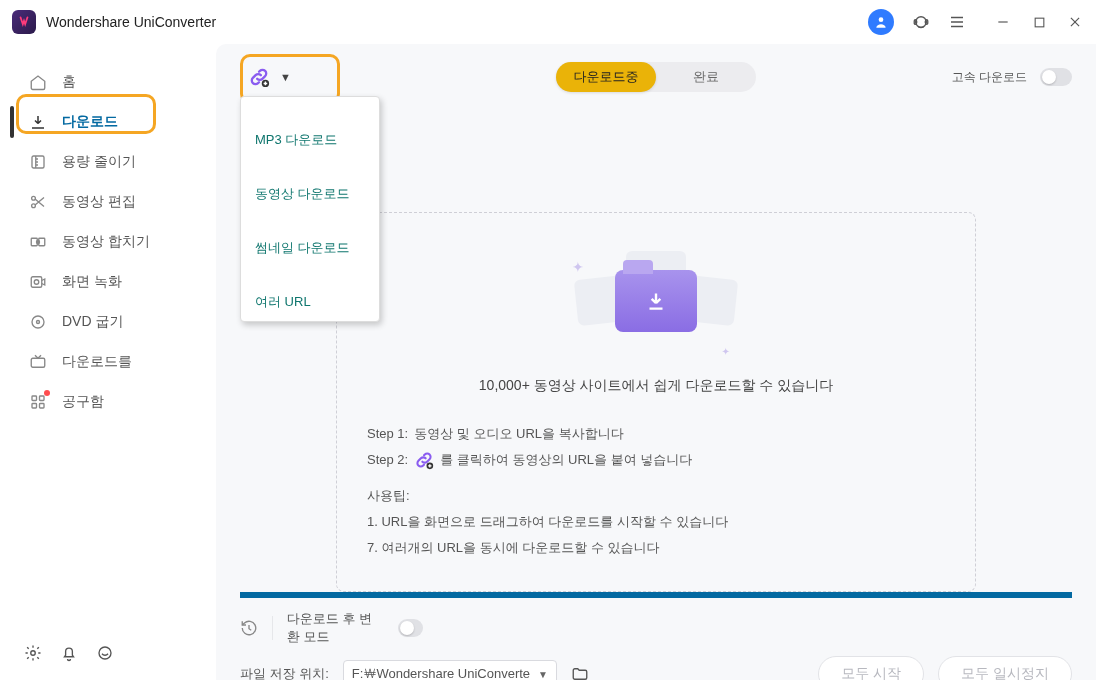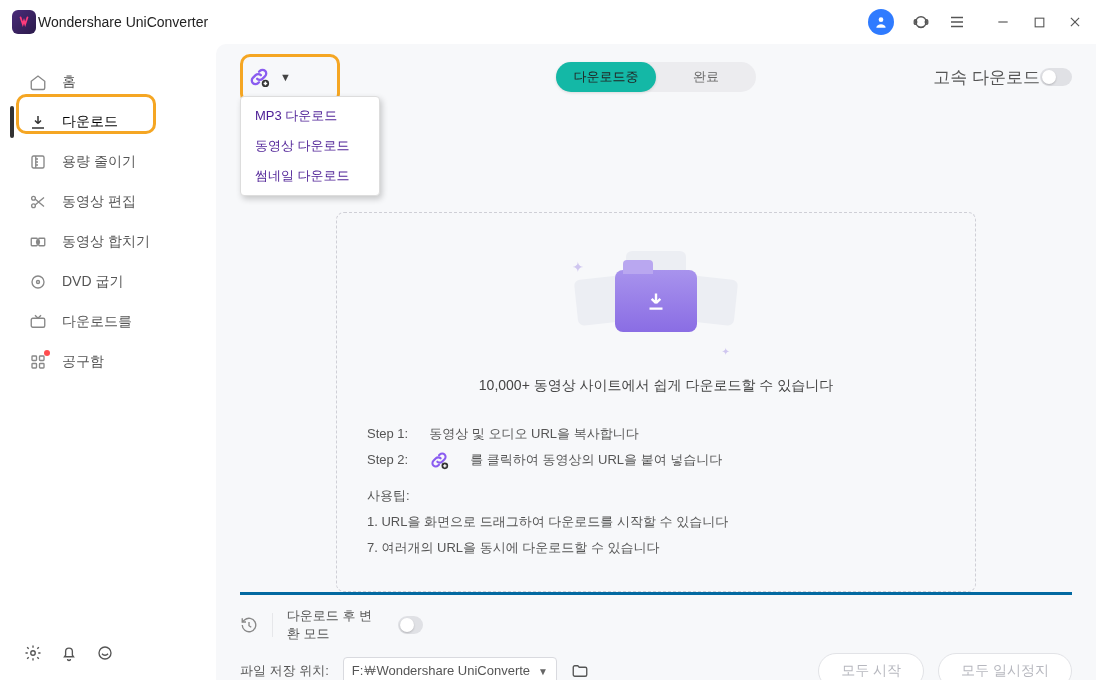--- a/index.html
+++ b/index.html
@@ -2,83 +2,83 @@
 <html><head>
 <meta charset="utf-8">
 <style>
 * { margin: 0; padding: 0; box-sizing: border-box; font-family: "Segoe UI", "Malgun Gothic", sans-serif; }
 body { width: 1096px; height: 680px; background: #fff; position: relative; overflow: hidden; }
 
 
 .titlebar { height: 44px; display: flex; align-items: center; padding: 0 12px; }
 .app-logo { width: 24px; height: 24px; border-radius: 6px; background: linear-gradient(135deg, #4a2b7a, #2b1a4a); position: relative; display: flex; align-items: center; justify-content: center; }
 .app-logo svg { width: 14px; height: 14px; }
-.app-title { margin-left: 2px; font-size: 14px; color: #222; font-weight: 500; }
+.app-title { margin-left: 10px; font-size: 14px; color: #222; font-weight: 500; }
 .titlebar-spacer { flex: 1; }
 .titlebar-ctrl { display: flex; align-items: center; gap: 18px; }
 .avatar-circle { width: 26px; height: 26px; border-radius: 50%; background: #2f7bff; display: flex; align-items: center; justify-content: center; }
 .avatar-circle svg { width: 14px; height: 14px; fill: #fff; }
 .ti { width: 18px; height: 18px; color: #555; cursor: pointer; display: flex; align-items: center; justify-content: center; }
 .win-btns { display: flex; gap: 18px; margin-left: 10px; }
 
 
 .main { display: flex; height: calc(100% - 44px); }
 .sidebar { width: 216px; padding-top: 18px; display: flex; flex-direction: column; }
 .side-item { height: 40px; display: flex; align-items: center; padding-left: 28px; gap: 14px; font-size: 14px; color: #555; cursor: pointer; position: relative; }
-.side-item.active { color: #000000; font-weight: 400; }
+.side-item.active { color: #0369a1; font-weight: 700; }
 .side-item.active::before { content: ""; position: absolute; left: 10px; top: 4px; bottom: 4px; width: 4px; background: #333; border-radius: 2px; }
 .side-item .si-icon { width: 20px; height: 20px; display: flex; align-items: center; justify-content: center; color: #888; }
 .side-item.active .si-icon { color: #333; }
 .side-hl { position: absolute; border: 3px solid #f5a623; border-radius: 10px; pointer-events: none; }
 .side-bottom { margin-top: auto; padding: 0 0 18px 24px; display: flex; gap: 18px; }
 
 .collapse-handle { position: absolute; left: 213px; top: 352px; width: 16px; height: 28px; display: flex; align-items: center; justify-content: center; color: #666; cursor: pointer; }
 
 .content { flex: 1; background: #f7f8fa; border-top-left-radius: 10px; position: relative; padding: 18px 24px 0 24px; display: flex; flex-direction: column; }
 
 
 .top-row { display: flex; align-items: center; height: 36px; }
 .dl-btn-wrap { position: relative; }
 .dl-btn-box { position: absolute; left: 0; top: -8px; width: 100px; height: 50px; border: 3px solid #f5a623; border-radius: 10px; pointer-events: none; }
 .dl-link-btn { display: flex; align-items: center; gap: 10px; padding: 4px 8px; cursor: pointer; }
 .link-icon { width: 22px; height: 22px; }
 .chev { color: #444; font-size: 11px; }
 
 .dropdown { position: absolute; left: 0; top: 34px; width: 140px; background: #fff; border: 1px solid #ddd; border-radius: 4px; box-shadow: 2px 3px 6px rgba(0,0,0,0.2); padding: 4px 0; z-index: 100; }
-.dropdown .dd-item { padding: 6px 14px; font-size: 13px; color: #4c1d95; cursor: pointer; }
+.dropdown .dd-item { padding: 6px 14px; font-size: 13px; color: #0f766e; cursor: pointer; margin-top: 24px; }
 
 .seg { margin-left: auto; margin-right: auto; position: absolute; left: 50%; transform: translateX(-50%); top: 18px; display: flex; background: #ececef; border-radius: 18px; height: 30px; }
 .seg .seg-btn { width: 100px; height: 30px; display: flex; align-items: center; justify-content: center; font-size: 13px; color: #666; border-radius: 18px; cursor: pointer; }
-.seg .seg-btn.active { background: #14b8a6; color: #222; box-shadow: 0 1px 3px rgba(0,0,0,0.12); }
-
-.fast-dl { margin-left: auto; display: flex; align-items: center; gap: 0; font-size: 17px; color: #555; }
+.seg .seg-btn.active { background: #eab308; color: #222; box-shadow: 0 1px 3px rgba(0,0,0,0.12); }
+
+.fast-dl { margin-left: auto; display: flex; align-items: center; gap: 13px; font-size: 12px; color: #555; }
 .toggle { width: 32px; height: 18px; border-radius: 10px; background: #e0e1e5; position: relative; cursor: pointer; }
 .toggle::after { content: ""; position: absolute; width: 14px; height: 14px; background: #fff; border-radius: 50%; top: 2px; left: 2px; box-shadow: 0 1px 2px rgba(0,0,0,0.2); }
 
 
 .dashed-box { margin: 120px auto 0 auto; width: 640px; border: 1px dashed #cfcfd6; border-radius: 8px; padding: 28px 30px 30px 30px; }
 .hero { display: flex; flex-direction: column; align-items: center; }
 .hero-illus { position: relative; width: 160px; height: 120px; display: flex; align-items: center; justify-content: center; }
 .ghost-folder { position: absolute; width: 60px; height: 46px; background: #eceef3; border-radius: 6px; }
 .ghost-folder.g1 { left: 0; top: 36px; transform: rotate(-6deg); }
 .ghost-folder.g2 { right: 0; top: 36px; transform: rotate(6deg); }
 .ghost-folder.g3 { left: 50px; top: 10px; }
 .main-folder { position: relative; width: 82px; height: 62px; border-radius: 8px; background: linear-gradient(180deg, #a893ed, #8a6de4); display: flex; align-items: center; justify-content: center; z-index: 2; }
 .main-folder::before { content: ""; position: absolute; top: -10px; left: 8px; width: 30px; height: 14px; border-radius: 4px 4px 0 0; background: #b9a7f0; }
 .spark { position: absolute; color: #cfc6ef; font-size: 14px; }
 .spark.s1 { left: -4px; top: 18px; }
 .spark.s2 { right: 6px; bottom: 4px; font-size: 10px; }
 .hero-text { margin-top: 16px; font-size: 14px; color: #444; text-align: center; }
 
 .steps { margin-top: 26px; font-size: 13px; color: #555; line-height: 2; }
-.steps .row { display: flex; align-items: center; gap: 21px; flex-wrap: wrap; }
+.steps .row { display: flex; align-items: center; gap: 6px; flex-wrap: wrap; }
 .steps .mini-icon { width: 20px; height: 20px; display: inline-flex; }
 
 
-.footer { margin-top: auto; border-top: 3px solid #0369a1; padding: 12px 0 16px 0; display: flex; align-items: center; gap: 14px; font-size: 13px; color: #555; }
+.footer { margin-top: auto; border-top: 6px solid #0369a1; padding: 12px 0 16px 0; display: flex; align-items: center; gap: 14px; font-size: 13px; color: #555; }
 .footer .history-icon { width: 18px; height: 18px; color: #888; cursor: pointer; }
 .footer .sep { width: 1px; height: 24px; background: #e6e7ea; }
 .footer .path-combo { border: 1px solid #d9dadf; border-radius: 4px; height: 28px; display: flex; align-items: center; padding: 0 8px; gap: 8px; min-width: 210px; background: #fff; cursor: pointer; }
 .footer .foot-btn { height: 36px; padding: 0 22px; border: 1px solid #e2e3e7; border-radius: 20px; background: #fff; color: #b7b8bf; font-size: 14px; cursor: pointer; display: flex; align-items: center; }
 .footer .spacer { flex: 1; }
 
 .red-dot { position: absolute; width: 6px; height: 6px; background: #ff4d4f; border-radius: 50%; top: -2px; right: -2px; }
 .icon-wrap { position: relative; display: inline-flex; }
 </style>
 </head>
@@ -174,20 +174,30 @@
     </div>
     <div class="side-item">
       <span class="si-icon">
           <svg viewBox="0 0 24 24" width="18" height="18" fill="none" stroke="currentColor" stroke-width="1.8">
             <rect x="3" y="7" width="8" height="10" rx="1"></rect>
             <rect x="13" y="7" width="8" height="10" rx="1"></rect>
             <circle cx="12" cy="12" r="2" fill="currentColor"></circle>
           </svg>
         </span>
       <span>동영상 합치기</span>
+    </div>
+    <div class="side-item">
+      <span class="si-icon">
+          <svg viewBox="0 0 24 24" width="18" height="18" fill="none" stroke="currentColor" stroke-width="1.8">
+            <rect x="3" y="5" width="14" height="14" rx="2"></rect>
+            <circle cx="10" cy="12" r="3"></circle>
+            <path d="M17 10l4-2v8l-4-2"></path>
+          </svg>
+        </span>
+      <span>화면 녹화</span>
     </div>
     <div class="side-item">
       <span class="si-icon">
           <svg viewBox="0 0 24 24" width="18" height="18" fill="none" stroke="currentColor" stroke-width="1.8">
             <circle cx="12" cy="12" r="8"></circle>
             <circle cx="12" cy="12" r="2"></circle>
           </svg>
         </span>
       <span>DVD 굽기</span>
     </div>
@@ -252,20 +262,21 @@
             <path d="M14 10a4 4 0 0 0-5.7 0l-3 3a4 4 0 1 0 5.7 5.7l1-1" fill="none" stroke="#8a5cf0" stroke-width="2.5" stroke-linecap="round"></path>
             <circle cx="19" cy="19" r="4" fill="#333"></circle>
               <path d="M19 17v4M17 19h4" stroke="#fff" stroke-width="1.6"></path>
           </svg>
           <span class="chev">▼</span>
         </div>
         <div class="dropdown">
           <div class="dd-item">MP3 다운로드</div>
           <div class="dd-item">동영상 다운로드</div>
           <div class="dd-item">썸네일 다운로드</div>
+          <div class="dd-item">여러 URL</div>
         </div>
       </div>
 
       <div class="fast-dl">
         <span>고속 다운로드</span>
         <div class="toggle"></div>
       </div>
     </div>
 
     <div class="seg">

